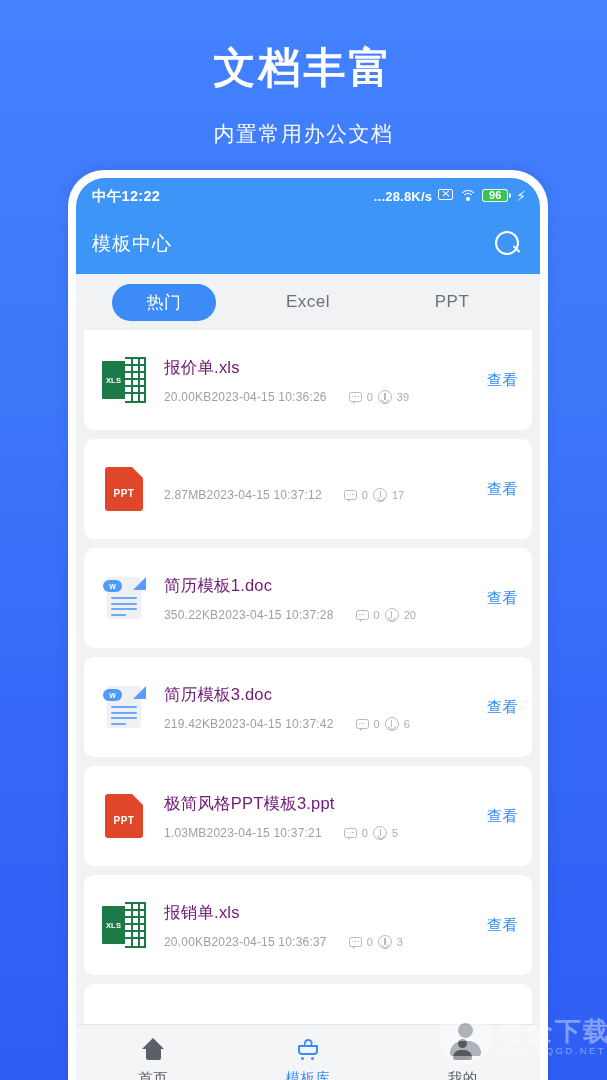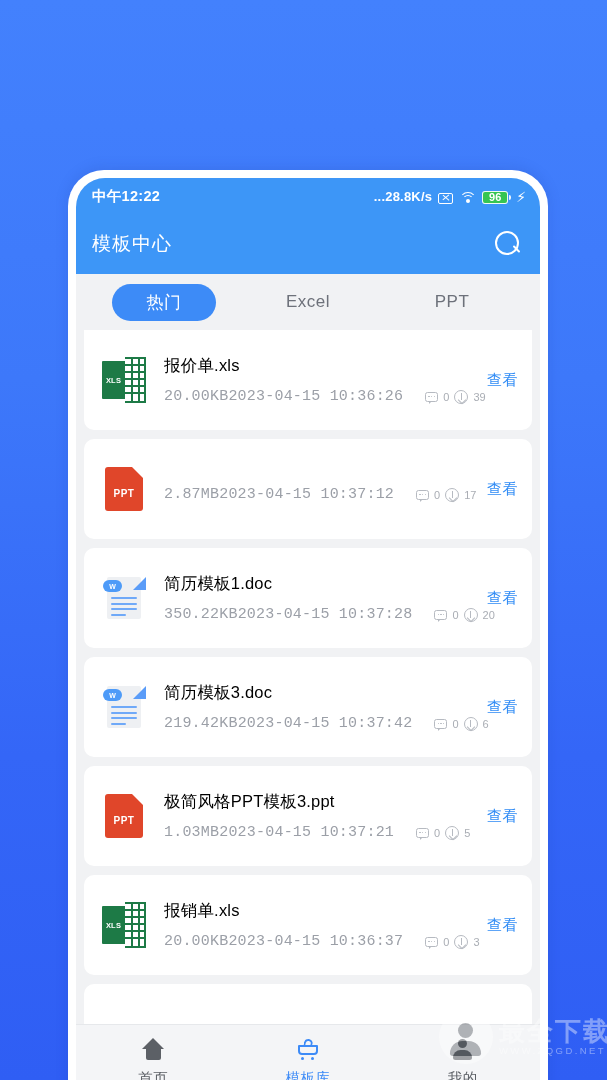--- a/index.html
+++ b/index.html
@@ -70,21 +70,21 @@
     padding: 0 14px 0 16px;
     color: #ffffff;
   }
   .status-time {
     font-size: 14.5px;
     font-weight: 700;
     letter-spacing: .3px;
   }
   .status-right {
     display: flex;
-    align-items: flex-end;
+    align-items: flex-start;
     gap: 6px;
   }
   .status-speed {
     font-size: 13px;
     font-weight: 700;
     letter-spacing: .2px;
   }
   .icon-xbox {
     width: 15px; height: 11px;
     border: 1.4px solid #ffffff;
@@ -350,38 +350,37 @@
 
   .file-main {
     flex: 1 1 auto;
     min-width: 0;
     display: flex;
     flex-direction: column;
     justify-content: center;
   }
   .file-name {
     font-size: 16.5px;
-    color: #000000;
+    color: #701a75;
     font-weight: 500;
     letter-spacing: .2px;
     white-space: nowrap;
     overflow: hidden;
     text-overflow: ellipsis;
   }
   .file-meta-row {
     display: flex;
     align-items: center;
     margin-top: 11px;
   }
   .file-meta {
-    font-size: 15px;
+    font-size: 12px;
     color: #9b9fa7;
     letter-spacing: .2px;
     white-space: nowrap;
-    font-family: Liberation Mono, monospace;
   }
   .stats {
     display: flex;
     align-items: center;
     gap: 5px;
     margin-left: 22px;
     color: #a9adb4;
     font-size: 11px;
   }
   .stat-group { display: flex; align-items: center; gap: 5px; }
@@ -571,20 +570,22 @@
     font-size: 9.5px;
     color: #ffffff;
     letter-spacing: 2.4px;
     line-height: 1;
   }
 </style>
 </head>
 <body>
 
 <div class="promo">
+  <div class="promo-title">文档丰富</div>
+  <div class="promo-sub">内置常用办公文档</div>
 </div>
 
 <div class="phone-frame">
   <div class="phone-screen">
 
     <div class="statusbar">
       <div class="status-time">中午12:22</div>
       <div class="status-right">
         <span class="status-speed">...28.8K/s</span>
         <span class="icon-xbox"></span>

